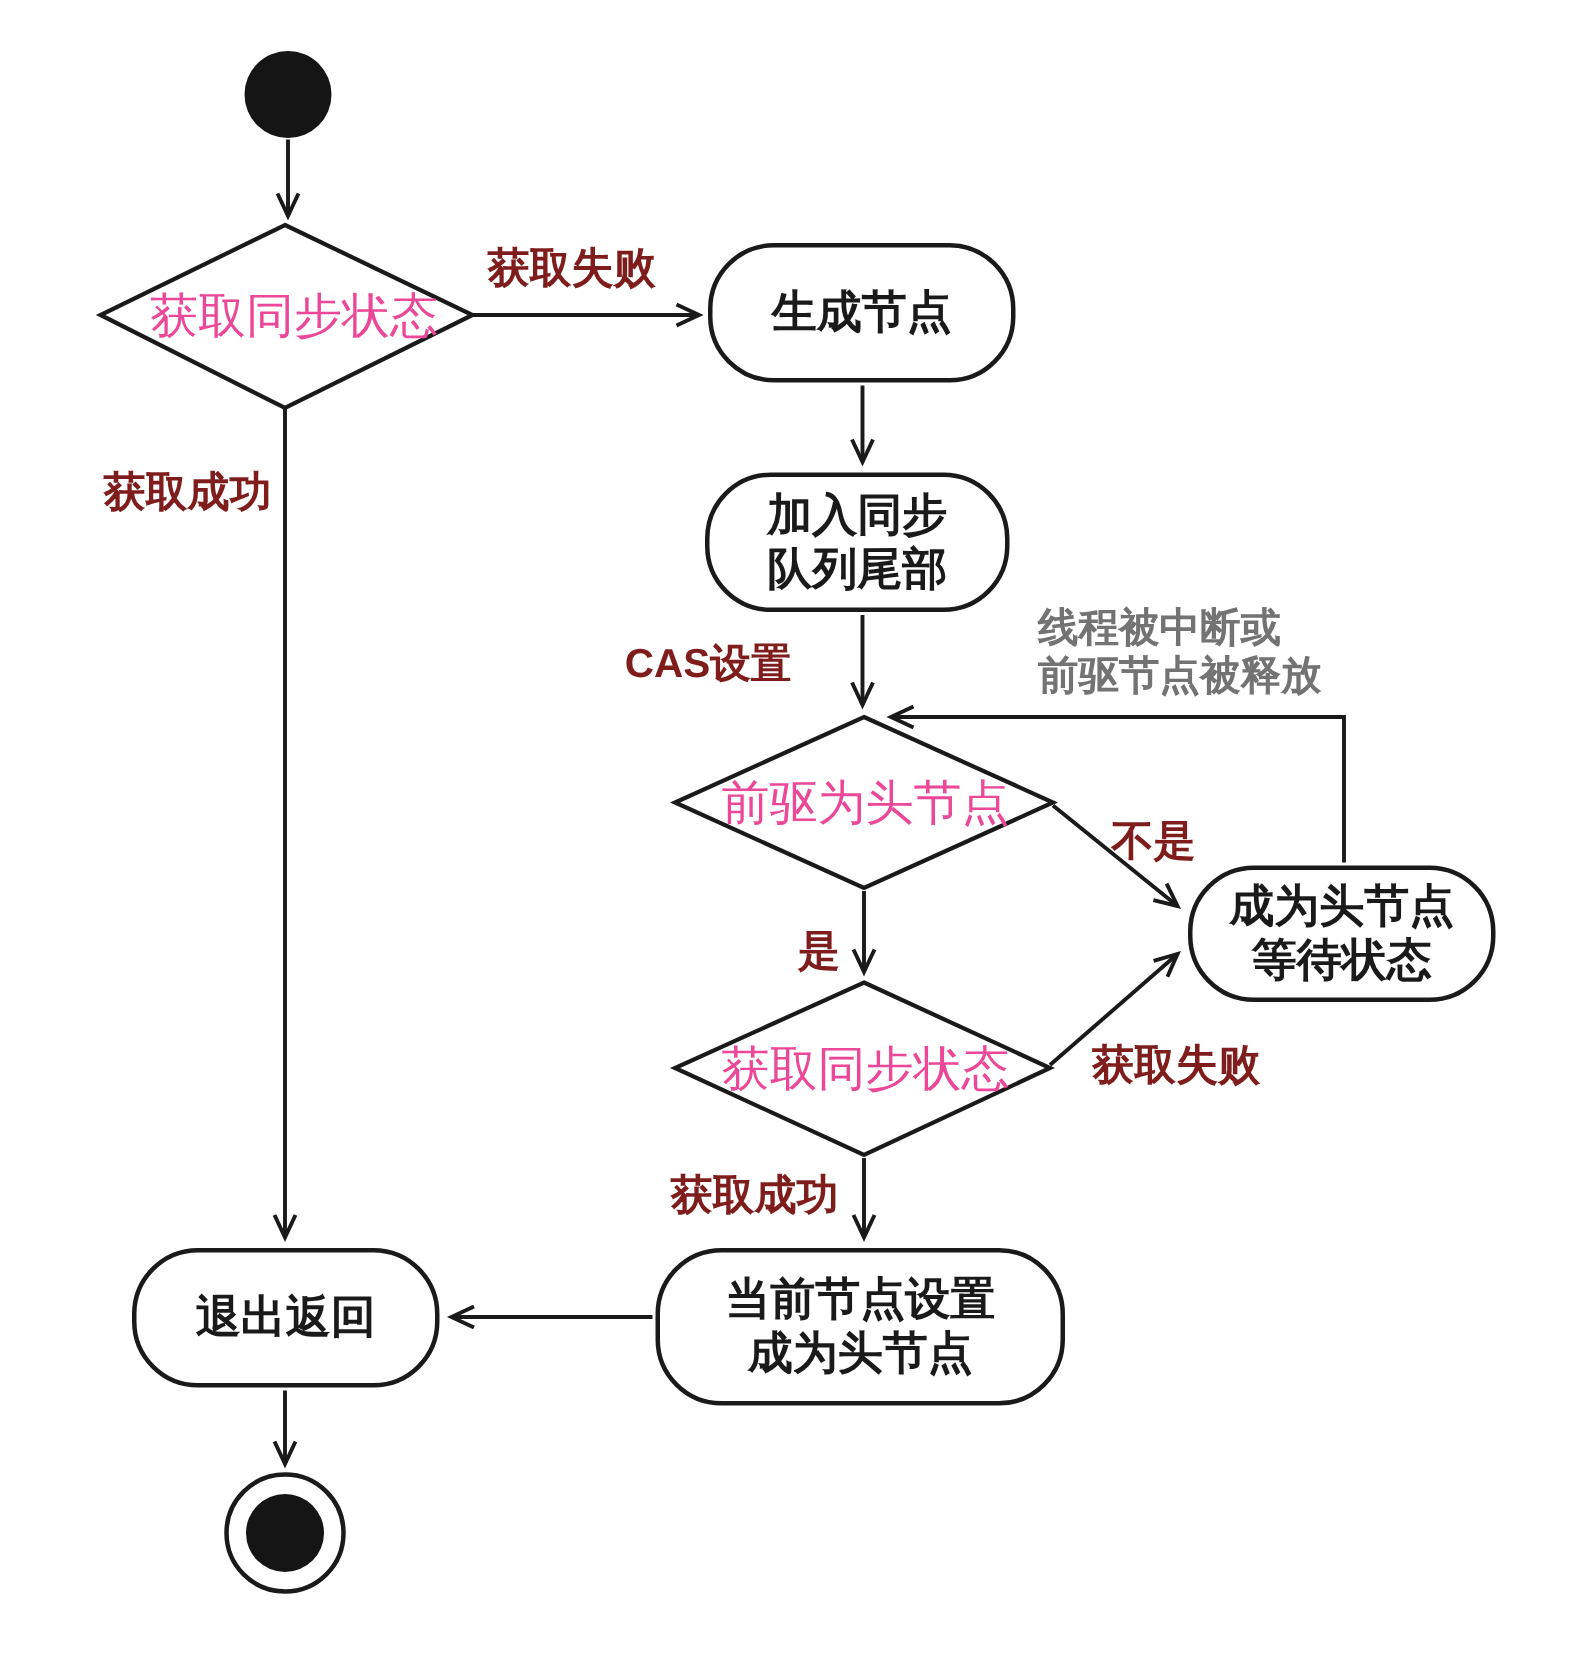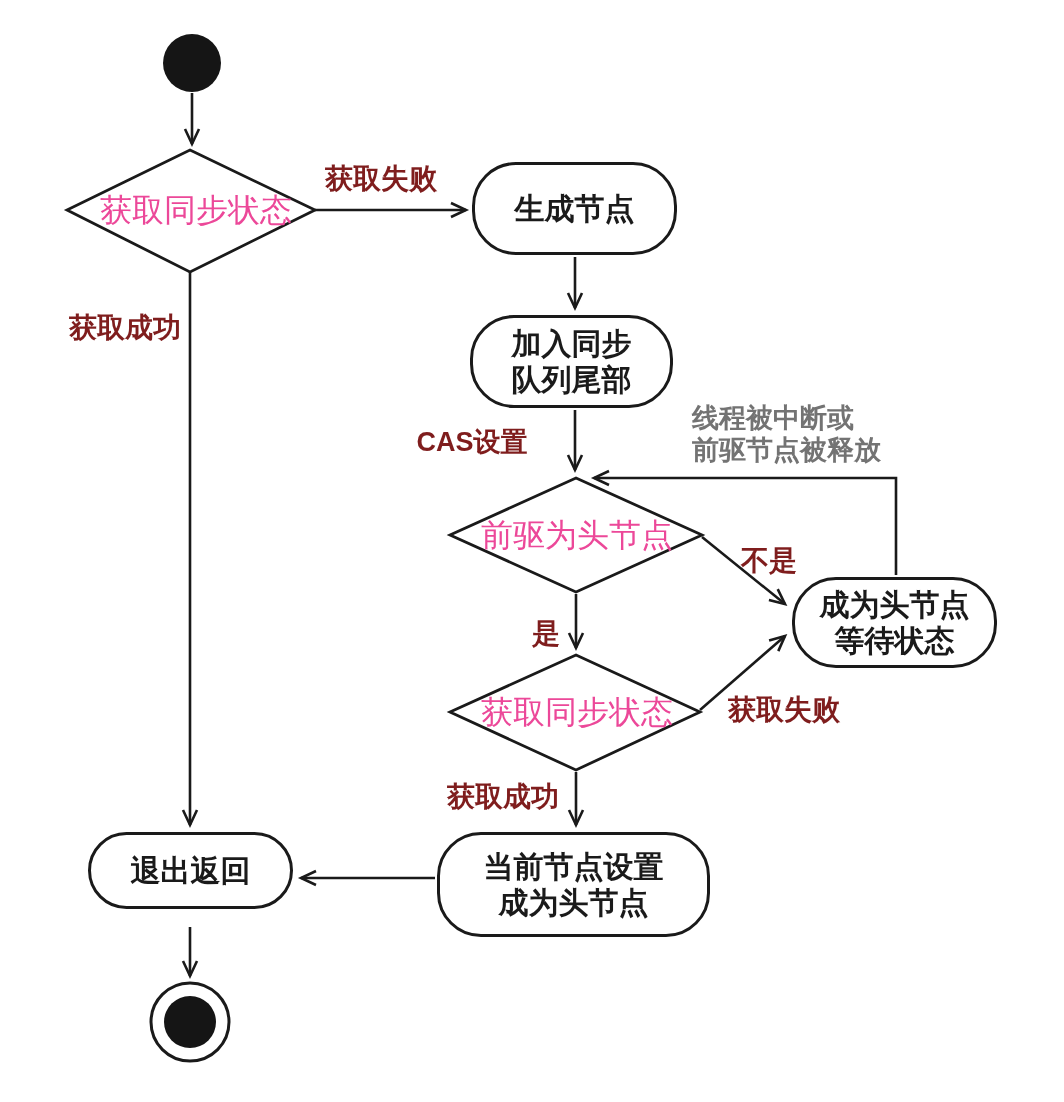--- a/index.html
+++ b/index.html
@@ -109,21 +109,21 @@
   <div class="action" style="left:792px; top:577px; width:205px; height:91px;">
     <div>成为头节点</div>
     <div>等待状态</div>
   </div>
 
   <div class="action" style="left:437px; top:832px; width:273px; height:105px;">
     <div>当前节点设置</div>
     <div>成为头节点</div>
   </div>
 
-  <div class="action" style="left:88px; top:832px; width:205px; height:77px;">
+  <div class="action" style="left:88px; top:832px; width:205px; height:93px;">
     <div>退出返回</div>
   </div>
 
   <div class="dlabel" style="left:196px; top:211px;">获取同步状态</div>
   <div class="dlabel" style="left:577px; top:536px;">前驱为头节点</div>
   <div class="dlabel" style="left:577px; top:713px;">获取同步状态</div>
 
   <div class="elabel" style="left:381px; top:179px;">获取失败</div>
   <div class="elabel" style="left:125px; top:328px;">获取成功</div>
   <div class="elabel" style="left:472px; top:442px; font-size:27px;">CAS设置</div>

